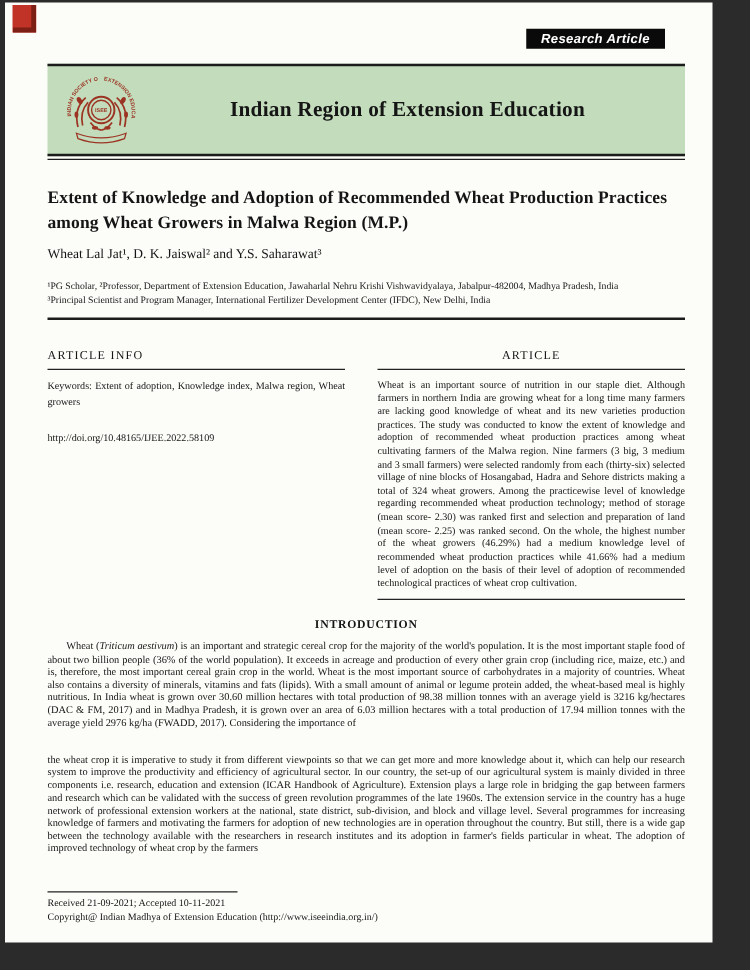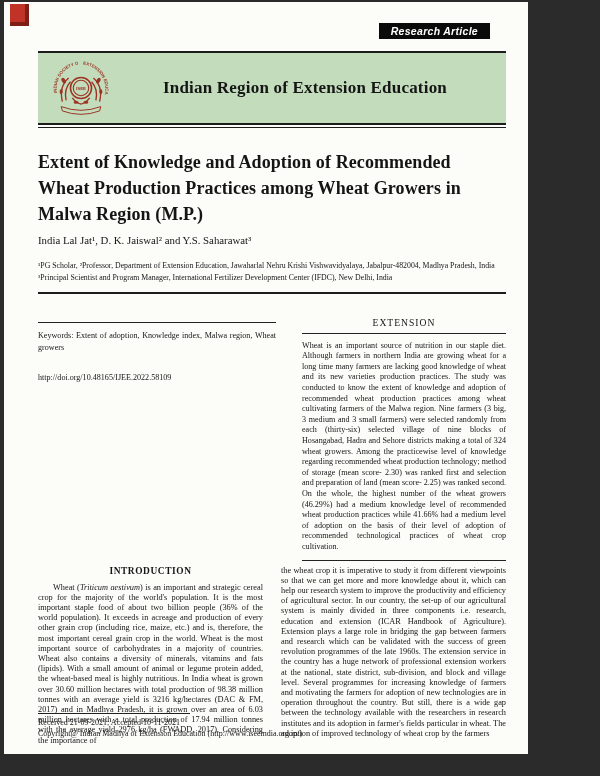--- a/index.html
+++ b/index.html
@@ -3,21 +3,21 @@
 <meta charset="utf-8">
 <style>
   html,body{margin:0;padding:0;}
   body{
     width:600px;height:776px;position:relative;overflow:hidden;
     background:#2b2b2b;
     font-family:"Liberation Serif", serif;
     color:#151515;
   }
   .page{
-    position:absolute;left:4px;top:2px;width:524px;height:752px;
+    position:absolute;left:4px;top:2px;width:566px;height:752px;
     background:#fcfcf9;
   }
   .corner-marker{
     position:absolute;left:10px;top:4px;width:19px;height:22px;
     background:#c13327;
     box-shadow:inset -4px -4px 0 #7e1f16;
     z-index:6;
   }
   .badge-row{display:flex;justify-content:flex-end;padding:21px 38px 0 0;}
   .badge{
@@ -35,40 +35,41 @@
   .logo-wrap{width:62px;height:64px;flex:0 0 auto;margin-left:4px;}
   .banner-center{flex:1;text-align:center;padding:0 4px;}
   .journal-name{font-size:17px;font-weight:bold;letter-spacing:.2px;}
   .journal-vol{font-size:10.5px;font-weight:bold;margin-top:4px;}
   .banner-issn{
     width:116px;flex:0 0 auto;text-align:center;
     font-size:8.8px;font-style:italic;font-weight:bold;line-height:1.6;
   }
   .article-title{
     margin:21px 22px 0 34px;
-    font-size:18px;font-weight:bold;line-height:1.45;letter-spacing:.1px;
+    font-size:14px;font-weight:bold;line-height:1.45;letter-spacing:.1px;
   }
   .authors{margin:7px 22px 0 34px;font-size:10.8px;}
   .affiliations{margin:14px 22px 0 34px;font-size:7.8px;line-height:1.5;}
   .affiliations div{white-space:normal;}
   .rule-thick{margin:8px 22px 0 34px;border-top:2.2px solid #1c1c1c;}
   .info-abs{
     display:grid;grid-template-columns:238px 1fr;column-gap:26px;
     margin:23px 22px 0 34px;
   }
   .col-head{font-size:9.6px;letter-spacing:1px;}
   .col-head.center{text-align:center;}
   .head-rule{border-top:1.8px solid #222;margin-top:5px;margin-bottom:7px;}
   .keywords{font-size:8.1px;line-height:1.55;text-align:justify;}
   .doi{font-size:8.1px;margin-top:18px;color:#151515;text-decoration:none;display:block;}
   .abs-text{font-size:8.1px;line-height:10.6px;text-align:justify;}
   .abs-end-rule{border-top:1.6px solid #222;margin-top:7px;}
   .body-cols{
-    display:grid;grid-template-columns:1fr 1fr;column-gap:18px;
-    margin:5px 22px 0 34px;
+    display:grid;grid-template-columns:1fr;column-gap:18px;
+    margin:15px 22px 0 34px;
+    gap:19px;
   }
   .intro-head{
     text-align:center;font-weight:bold;font-size:9.4px;letter-spacing:.6px;
     margin-bottom:7px;
   }
   .body-text{font-size:8.3px;line-height:10.2px;text-align:justify;}
   .indent{text-indent:15px;}
   .italic{font-style:italic;}
   .footer{position:absolute;left:34px;right:22px;bottom:14px;font-size:8px;line-height:1.45;}
   .footer-rule{width:152px;border-top:1.7px solid #222;margin-bottom:3px;}
@@ -121,37 +122,38 @@
       </svg>
     </div>
     <div class="banner-center">
       <div class="journal-name">Indian Region of Extension Education</div>
     </div>
   </div>
   <div class="banner-underline"></div>
 
   <div class="article-title">Extent of Knowledge and Adoption of Recommended Wheat Production Practices among Wheat Growers in Malwa Region (M.P.)</div>
 
-  <div class="authors">India Lal Jat¹, D. K. Jaiswal² and Y.S. Saharawat³</div>
+  <div class="authors">Wheat Lal Jat¹, D. K. Jaiswal² and Y.S. Saharawat³</div>
 
   <div class="affiliations">
     <div>¹PG Scholar, ²Professor, Department of Extension Education, Jawaharlal Nehru Krishi Vishwavidyalaya, Jabalpur-482004, Madhya Pradesh, India</div>
     <div>³Principal Scientist and Program Manager, International Fertilizer Development Center (IFDC), New Delhi, India</div>
   </div>
 
   <div class="rule-thick"></div>
 
   <div class="info-abs">
     <div>
+      <div class="col-head">ARTICLE INFO</div>
       <div class="head-rule"></div>
       <div class="keywords">Keywords: Extent of adoption, Knowledge index, Malwa region, Wheat growers</div>
       <a href="#" class="doi">http://doi.org/10.48165/IJEE.2022.58109</a>
     </div>
     <div>
-      <div class="col-head center">EXTENSION</div>
+      <div class="col-head center">ARTICLE</div>
       <div class="head-rule"></div>
       <div class="abs-text">Wheat is an important source of nutrition in our staple diet. Although farmers in northern India are growing wheat for a long time many farmers are lacking good knowledge of wheat and its new varieties production practices. The study was conducted to know the extent of knowledge and adoption of recommended wheat production practices among wheat cultivating farmers of the Malwa region. Nine farmers (3 big, 3 medium and 3 small farmers) were selected randomly from each (thirty-six) selected village of nine blocks of Hosangabad, Hadra and Sehore districts making a total of 324 wheat growers. Among the practicewise level of knowledge regarding recommended wheat production technology; method of storage (mean score- 2.30) was ranked first and selection and preparation of land (mean score- 2.25) was ranked second. On the whole, the highest number of the wheat growers (46.29%) had a medium knowledge level of recommended wheat production practices while 41.66% had a medium level of adoption on the basis of their level of adoption of recommended technological practices of wheat crop cultivation.</div>
       <div class="abs-end-rule"></div>
     </div>
   </div>
 
   <div class="body-cols">
     <div>
       <div class="intro-head">INTRODUCTION</div>
       <div class="body-text indent">

